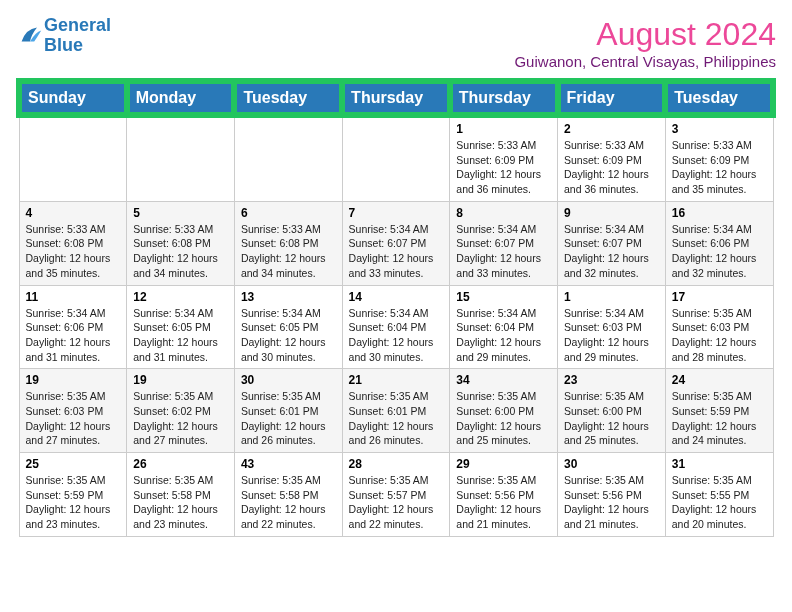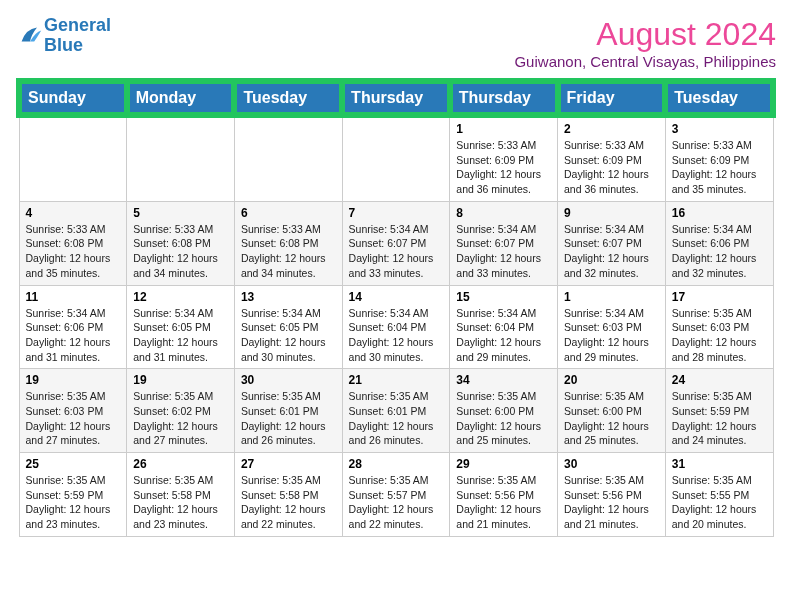--- a/index.html
+++ b/index.html
@@ -277,21 +277,21 @@
 and 26 minutes.</div>
         </td>
         <td>
           <span class="day-num">34</span>
           <div class="day-info" style="white-space: pre-line;">Sunrise: 5:35 AM
 Sunset: 6:00 PM
 Daylight: 12 hours
 and 25 minutes.</div>
         </td>
         <td>
-          <span class="day-num">20</span>
+          <span class="day-num">23</span>
           <div class="day-info" style="white-space: pre-line;">Sunrise: 5:35 AM
 Sunset: 6:00 PM
 Daylight: 12 hours
 and 25 minutes.</div>
         </td>
         <td>
           <span class="day-num">24</span>
           <div class="day-info" style="white-space: pre-line;">Sunrise: 5:35 AM
 Sunset: 5:59 PM
 Daylight: 12 hours
@@ -307,21 +307,21 @@
 and 23 minutes.</div>
         </td>
         <td>
           <span class="day-num">26</span>
           <div class="day-info" style="white-space: pre-line;">Sunrise: 5:35 AM
 Sunset: 5:58 PM
 Daylight: 12 hours
 and 23 minutes.</div>
         </td>
         <td>
-          <span class="day-num">27</span>
+          <span class="day-num">43</span>
           <div class="day-info" style="white-space: pre-line;">Sunrise: 5:35 AM
 Sunset: 5:58 PM
 Daylight: 12 hours
 and 22 minutes.</div>
         </td>
         <td>
           <span class="day-num">28</span>
           <div class="day-info" style="white-space: pre-line;">Sunrise: 5:35 AM
 Sunset: 5:57 PM
 Daylight: 12 hours

